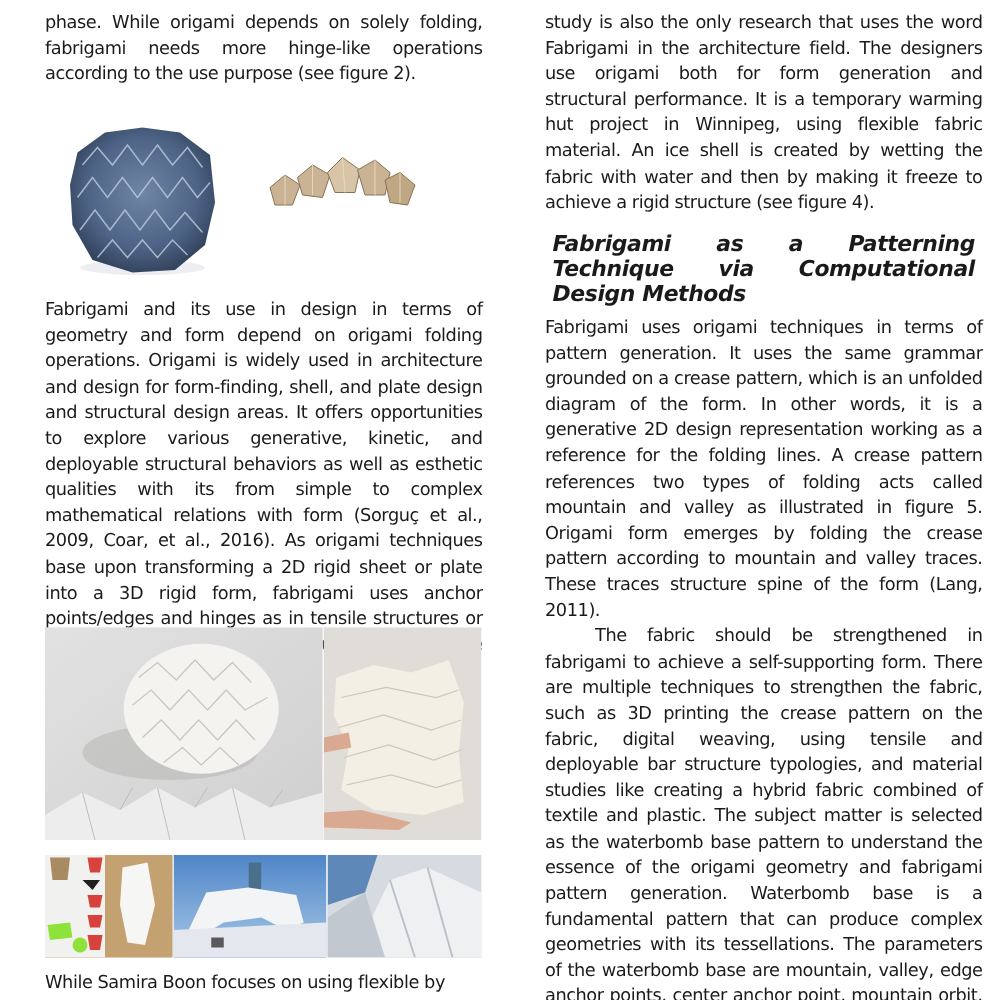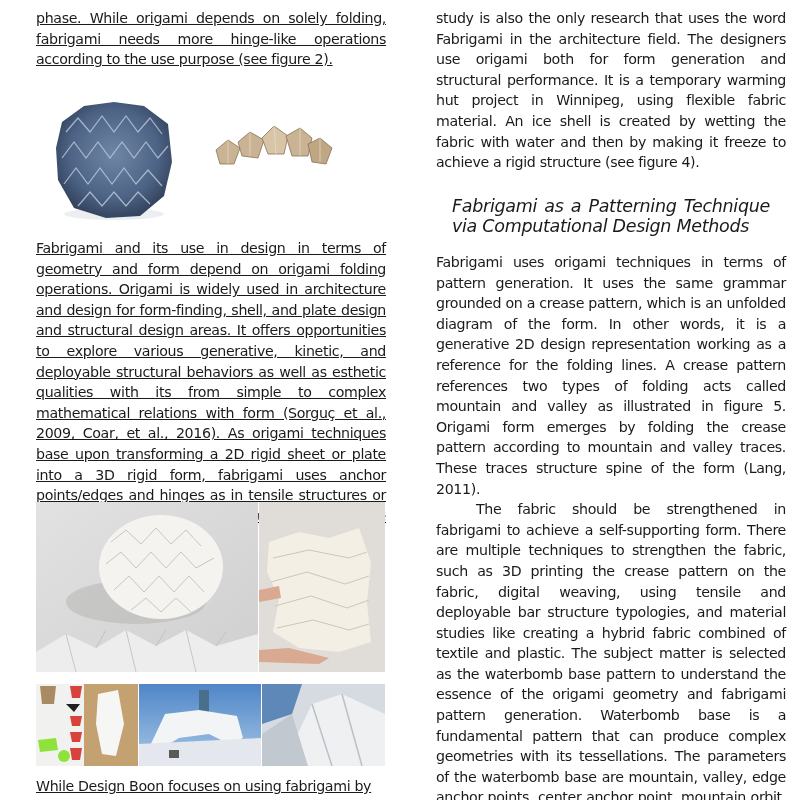--- a/index.html
+++ b/index.html
@@ -1,23 +1,23 @@
 <!DOCTYPE html>
 <html><head>
 <meta charset="utf-8">
 <style>
   html, body { margin:0; padding:0; background:#ffffff; }
   body { width:800px; height:800px; position:relative; overflow:hidden;
          font-family:"DejaVu Sans", sans-serif; color:#1a1a1a; }
   .col { position:absolute; font-size:14.2px; line-height:20.6px; text-align:justify; letter-spacing:-0.35px; }
   .col p { margin:0; }
-  .left { left:36px; width:350px;text-decoration:underline; }
+  .left { left:36px; width:350px; }
   .right { left:436px; width:350px; }
   .indent { text-indent:40px; }
-  h2 { margin:16px; font-size:17.5px; line-height:20px; font-style:italic; font-weight:normal; letter-spacing:-0.3px; text-align:justify; }
+  h2 { margin:6px; font-size:17.5px; line-height:20px; font-style:italic; font-weight:bold; letter-spacing:-0.3px; text-align:justify; }
   .img { position:absolute; overflow:hidden; }
   svg { display:block; }
 </style>
 </head>
 <body>
 
 <div class="col left" style="top:8px;">
   <p>phase. While origami depends on solely folding, fabrigami needs more hinge-like operations according to the use purpose (see figure 2).</p>
 </div>
 
@@ -131,21 +131,21 @@
   <svg width="123" height="82" viewBox="0 0 123 82">
     <rect width="123" height="82" fill="#d6dbe1"></rect>
     <path d="M0,0 L40,0 L30,30 L0,40 Z" fill="#5e88b8"></path>
     <path d="M20,82 L50,20 L80,10 L123,30 L123,82 Z" fill="#eef0f2"></path>
     <path d="M50,20 L70,82 M80,10 L100,82" stroke="#b9c0c9" stroke-width="1.5"></path>
     <path d="M0,50 L30,30 L46,82 L0,82 Z" fill="#c2c8d0"></path>
   </svg>
 </div>
 
 <div class="col left" style="top:776px;">
-  <p>While Design Boon focuses on using fabrigami by</p>
+  <p>While Samira Boon focuses on using flexible by</p>
 </div>
 
 <div class="col right" style="top:8px;">
   <p>study is also the only research that uses the word Fabrigami in the architecture field.  The designers use origami both for form generation and structural performance.  It is a temporary warming hut project in Winnipeg, using flexible fabric material.  An ice shell is created by wetting the fabric with water and then by making it freeze to achieve a rigid structure (see figure 4).</p>
 </div>
 
 <div class="col right" style="top:180px;">
   <h2>Fabrigami as a Patterning Technique via Computational Design Methods</h2>
   <p>Fabrigami uses origami techniques in terms of pattern generation. It uses the same grammar grounded on a crease pattern, which is an unfolded diagram of the form.  In other words, it is a generative 2D design representation working as a reference for the folding lines.  A crease pattern references two types of folding acts called mountain and valley as illustrated in figure 5.  Origami form emerges by folding the crease pattern according to mountain and valley traces. These traces structure spine of the form (Lang, 2011).</p>
   <p class="indent">The fabric should be strengthened in fabrigami to achieve a self-supporting form. There are multiple techniques to strengthen the fabric, such as 3D printing the crease pattern on the fabric, digital weaving, using tensile and deployable bar structure typologies, and material studies like creating a hybrid fabric combined of textile and plastic. The subject matter is selected as the waterbomb base pattern to understand the essence of the origami geometry and fabrigami pattern generation.  Waterbomb base is a fundamental pattern that can produce complex geometries with its tessellations. The parameters of the waterbomb base are mountain, valley, edge anchor points, center anchor point, mountain orbit, valley orbit.(see figure 5) The generated unit from the waterbomb base can act as the unit of a modular system.  One of the variations of the waterbomb base tessellation can be seen in figure 6.</p>

